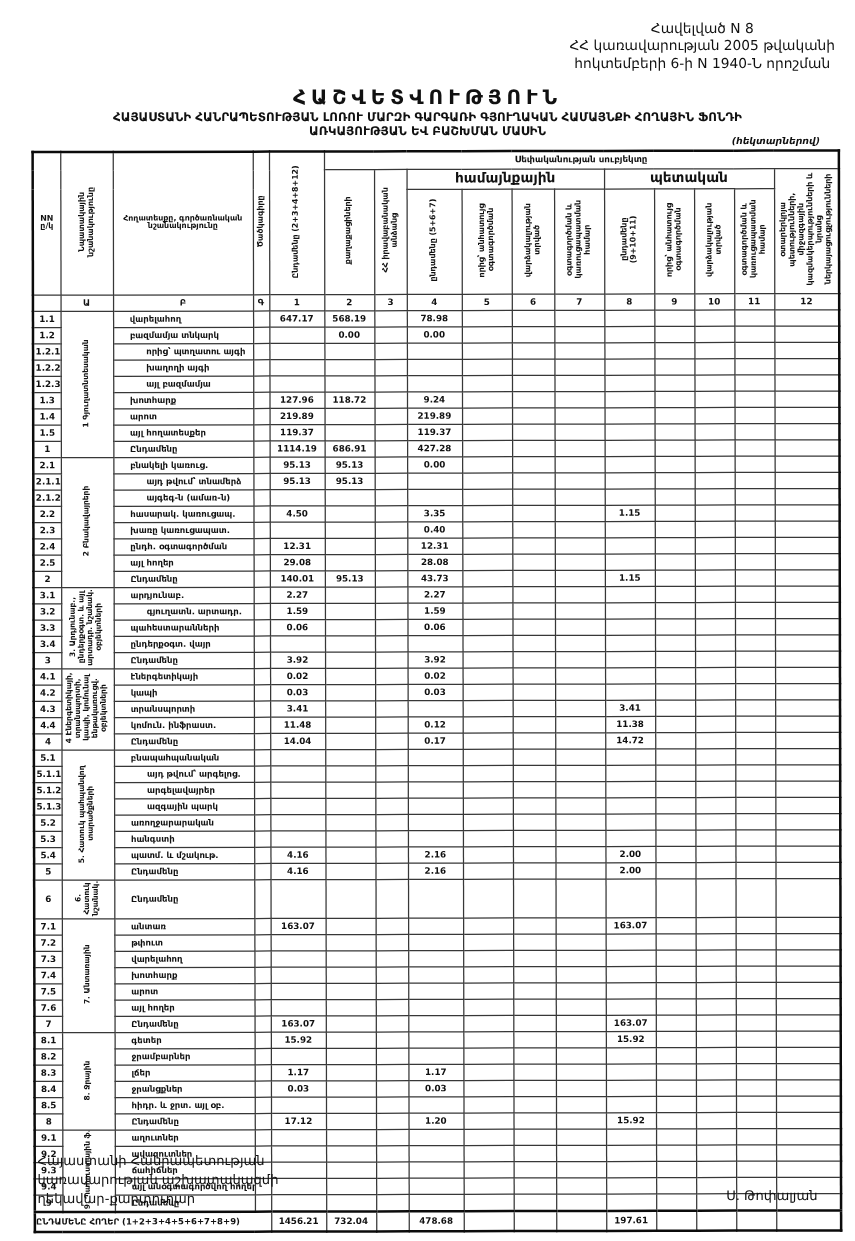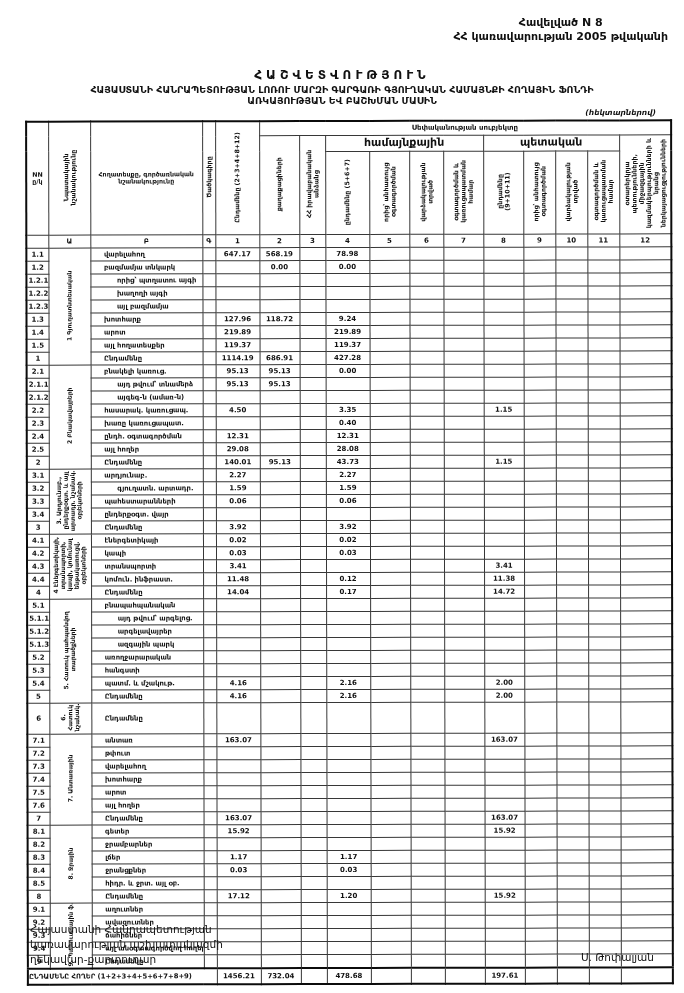--- a/index.html
+++ b/index.html
@@ -3,23 +3,23 @@
 <meta charset="utf-8">
 <style>
   html,body{margin:0;padding:0;}
   body{
     width:684px;height:993px;background:#ffffff;color:#161616;
     font-family:"DejaVu Sans", sans-serif;
     -webkit-font-smoothing:none;
     overflow:hidden;
   }
   .page{width:684px;height:993px;position:relative;filter:grayscale(1) contrast(1.05);}
-  .appendix{position:absolute;top:16px;right:16px;text-align:center;font-weight:700;font-size:11px;line-height:1.25;}
+  .appendix{position:absolute;top:16px;right:16px;text-align:center;font-weight:400;font-size:11px;line-height:1.25;}
   .titles{position:absolute;top:68px;left:0;width:100%;text-align:center;font-weight:700;}
-  .t1{font-size:12px;letter-spacing:4px;}
+  .t1{font-size:16px;letter-spacing:4px;}
   .t2{font-size:9.5px;margin-top:2px;}
   .t3{font-size:9.5px;}
   .t4{font-size:9px;margin-top:1px;}
   .units{position:absolute;top:108px;right:28px;font-style:italic;font-size:7.5px;font-weight:700;}
   table{
     position:absolute;left:26px;top:120px;width:630px;
     border-collapse:collapse;table-layout:fixed;
     border:2px solid #111;
     transform:rotate(-0.12deg);
   }
@@ -54,20 +54,21 @@
   .sig{font-size:10.5px;padding-bottom:2px;}
 </style>
 </head>
 <body>
 
 <div class="page">
 
   <div class="appendix">
     <div>Հավելված N 8</div>
     <div>ՀՀ կառավարության 2005 թվականի</div>
+    <div>հոկտեմբերի 6-ի N 1940-Ն որոշման</div>
   </div>
 
   <div class="titles">
     <div class="t1">ՀԱՇՎԵՏՎՈՒԹՅՈՒՆ</div>
     <div class="t2">ՀԱՅԱՍՏԱՆԻ ՀԱՆՐԱՊԵՏՈՒԹՅԱՆ ԼՈՌՈՒ ՄԱՐԶԻ ԳԱՐԳԱՌԻ ԳՅՈՒՂԱԿԱՆ ՀԱՄԱՅՆՔԻ ՀՈՂԱՅԻՆ ՖՈՆԴԻ</div>
     <div class="t3">ԱՌԿԱՅՈՒԹՅԱՆ ԵՎ ԲԱՇԽՄԱՆ ՄԱՍԻՆ</div>
   </div>
 
   <div class="units">(հեկտարներով)</div>
 

